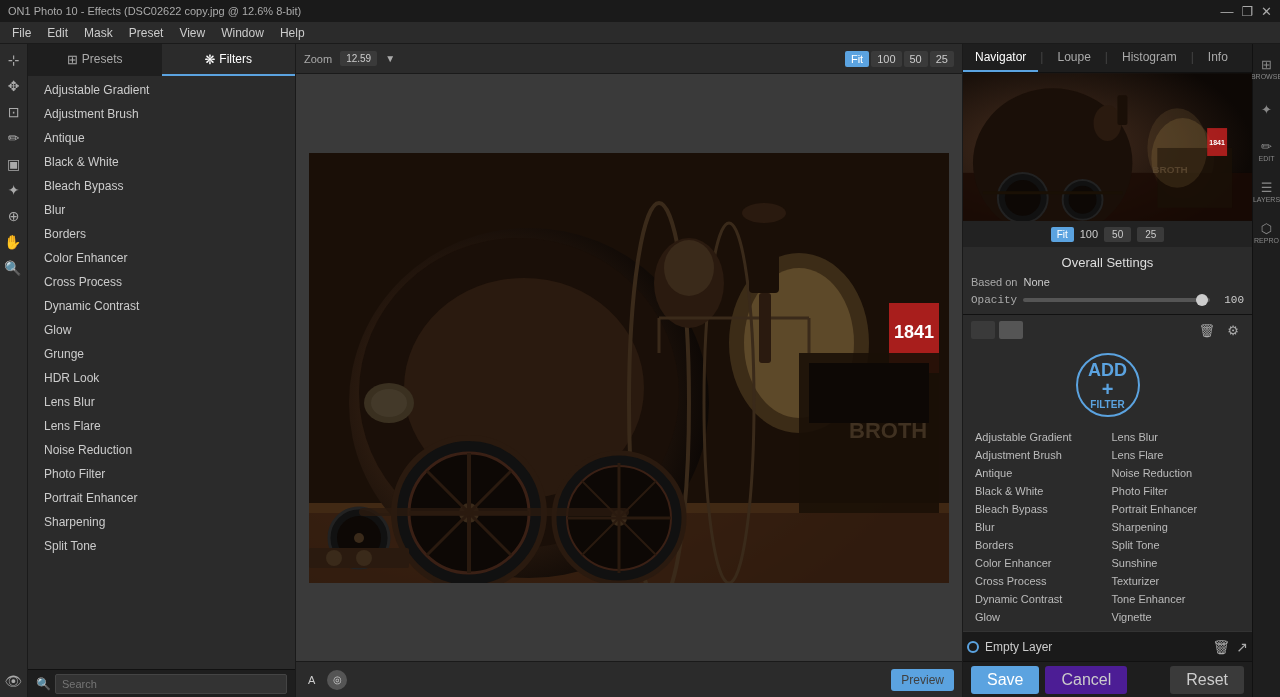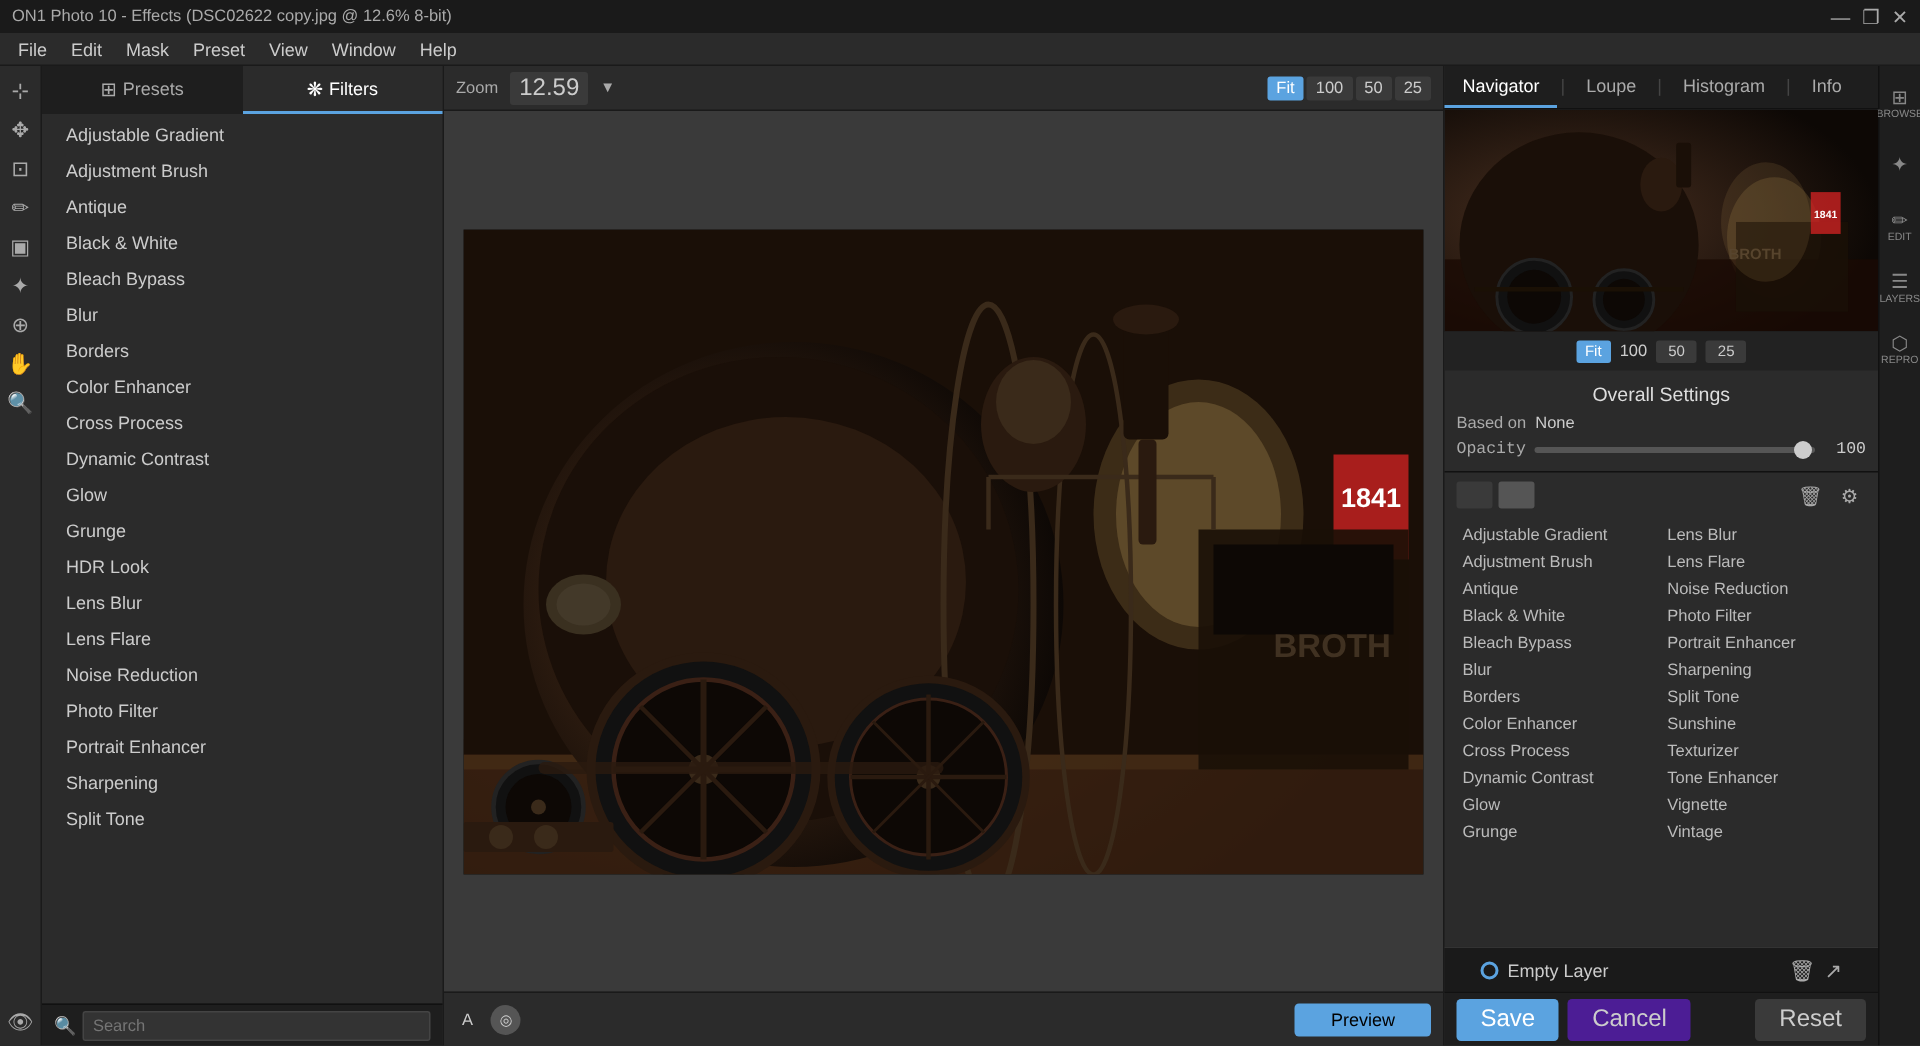--- a/index.html
+++ b/index.html
@@ -36,34 +36,34 @@
 
     .filter-item { padding: 5px 16px; cursor: pointer; color: #ccc; font-size: 12px; }
 
     .search-box { height: 28px; background: #1e1e1e; display: flex; align-items: center; padding: 0 8px; border-top: 1px solid #111; }
     .search-box input { flex: 1; background: #333; border: 1px solid #444; color: #ccc; padding: 3px 6px; font-size: 11px; border-radius: 2px; outline: none; }
 
     
     .canvas-area { flex: 1; display: flex; flex-direction: column; background: #3a3a3a; }
     .canvas-toolbar { height: 30px; background: #2b2b2b; display: flex; align-items: center; padding: 0 8px; gap: 8px; border-bottom: 1px solid #1a1a1a; }
     .zoom-label { color: #aaa; font-size: 11px; }
-    .zoom-value { color: #ccc; font-size: 16px; background: #3a3a3a; padding: 2px 6px; border-radius: 2px; }
+    .zoom-value { color: #ccc; font-size: 10px; background: #3a3a3a; padding: 2px 6px; border-radius: 2px; }
     .zoom-dropdown { color: #aaa; font-size: 10px; }
     .zoom-spacer { flex: 1; }
     .zoom-presets { display: flex; gap: 2px; }
     .zoom-preset { padding: 2px 6px; background: #3a3a3a; color: #ccc; font-size: 11px; cursor: pointer; border-radius: 2px; }
     .zoom-preset.active { background: #5ba3e0; color: #fff; }
 
     .canvas-container { flex: 1; display: flex; align-items: center; justify-content: center; overflow: hidden; position: relative; }
     .canvas-image { width: 640px; height: 430px; background: #1a1a1a; position: relative; overflow: hidden; }
 
     .canvas-bottom { height: 36px; background: #2b2b2b; display: flex; align-items: center; padding: 0 8px; gap: 8px; border-top: 1px solid #1a1a1a; }
     .text-btn { padding: 2px 4px; font-size: 11px; cursor: pointer; color: #ccc; }
     .circle-btn { width: 20px; height: 20px; border-radius: 50%; background: #555; display: flex; align-items: center; justify-content: center; cursor: pointer; font-size: 10px; }
-    .preview-btn { background: #5ba3e0; color: #000000; padding: 4px 24px; border-radius: 3px; cursor: pointer; font-size: 12px; }
+    .preview-btn { background: #5ba3e0; color: #404040; padding: 4px 10px; border-radius: 3px; cursor: pointer; font-size: 12px; }
 
     
     .right-panel { width: 290px; background: #2b2b2b; display: flex; flex-direction: column; border-left: 1px solid #1a1a1a; }
 
     
     .nav-tabs { display: flex; background: #1e1e1e; border-bottom: 1px solid #111; }
     .nav-tab { padding: 6px 12px; font-size: 12px; color: #aaa; cursor: pointer; }
     .nav-tab.active { color: #fff; border-bottom: 2px solid #5ba3e0; }
     .nav-tab-sep { color: #444; padding: 6px 2px; }
 
@@ -98,21 +98,21 @@
 
     
     .filter-grid { display: flex; padding: 4px 8px; flex: 1; overflow-y: auto; }
     .filter-grid::-webkit-scrollbar { width: 4px; }
     .filter-grid::-webkit-scrollbar-track { background: #2b2b2b; }
     .filter-grid::-webkit-scrollbar-thumb { background: #555; }
     .filter-col { flex: 1; display: flex; flex-direction: column; gap: 2px; }
     .filter-grid-item { font-size: 11px; color: #bbb; padding: 2px 4px; cursor: pointer; }
 
     
-    .empty-layer-row { height: 30px; background: #1a1a1a; display: flex; align-items: center; padding: 0 24px; gap: 6px; border-top: 1px solid #333; }
+    .empty-layer-row { height: 30px; background: #1a1a1a; display: flex; align-items: center; padding: 0 4px; gap: 6px; border-top: 1px solid #333; }
     .layer-radio { width: 12px; height: 12px; border-radius: 50%; border: 2px solid #5ba3e0; cursor: pointer; }
     .layer-name { flex: 1; font-size: 12px; color: #ccc; }
     .layer-delete { color: #aaa; cursor: pointer; font-size: 14px; }
     .layer-export { color: #aaa; cursor: pointer; font-size: 14px; }
 
     
     .action-bar { height: 36px; background: #1e1e1e; display: flex; align-items: center; padding: 0 8px; gap: 6px; border-top: 1px solid #111; }
     .action-btn { padding: 5px 16px; border-radius: 3px; font-size: 16px; cursor: pointer; }
     .btn-save { background: #5ba3e0; color: #fff; }
     .btn-cancel { background: #4c1d95; color: #ccc; }
@@ -384,20 +384,27 @@
     </div>
 
     <div class="layer-toolbar">
       <div class="layer-thumb layer-thumb-dark"></div>
       <div class="layer-thumb"></div>
       <div class="layer-spacer"></div>
       <div class="layer-btn">🗑</div>
       <div class="layer-btn">⚙</div>
     </div>
 
+    <div class="add-filter-area">
+      <div class="add-filter-btn">
+        <span class="add-filter-plus">ADD</span>
+        <span style="font-size:20px; line-height:1; color:#5ba3e0;">+</span>
+        <span>FILTER</span>
+      </div>
+    </div>
 
     <div class="filter-grid">
       <div class="filter-col">
         <div class="filter-grid-item">Adjustable Gradient</div>
         <div class="filter-grid-item">Adjustment Brush</div>
         <div class="filter-grid-item">Antique</div>
         <div class="filter-grid-item">Black &amp; White</div>
         <div class="filter-grid-item">Bleach Bypass</div>
         <div class="filter-grid-item">Blur</div>
         <div class="filter-grid-item">Borders</div>

